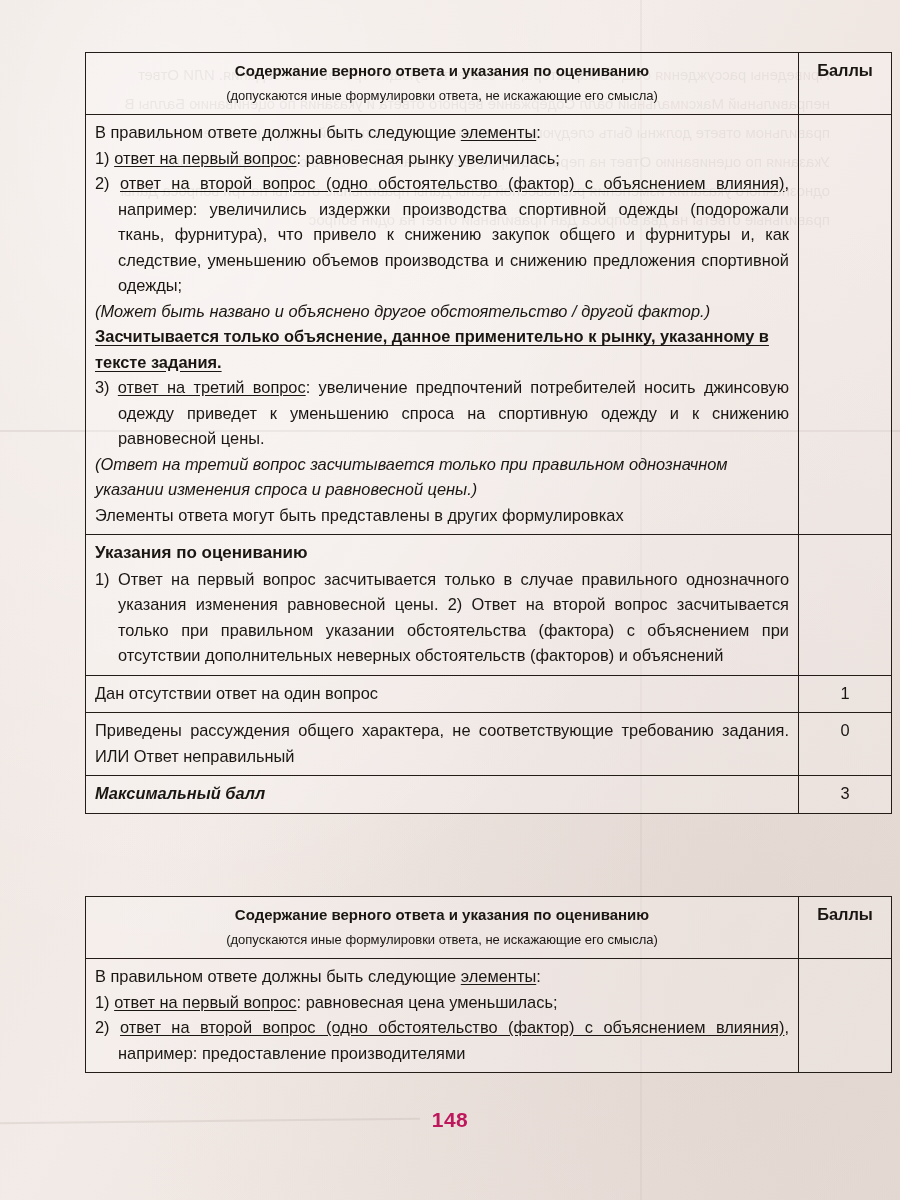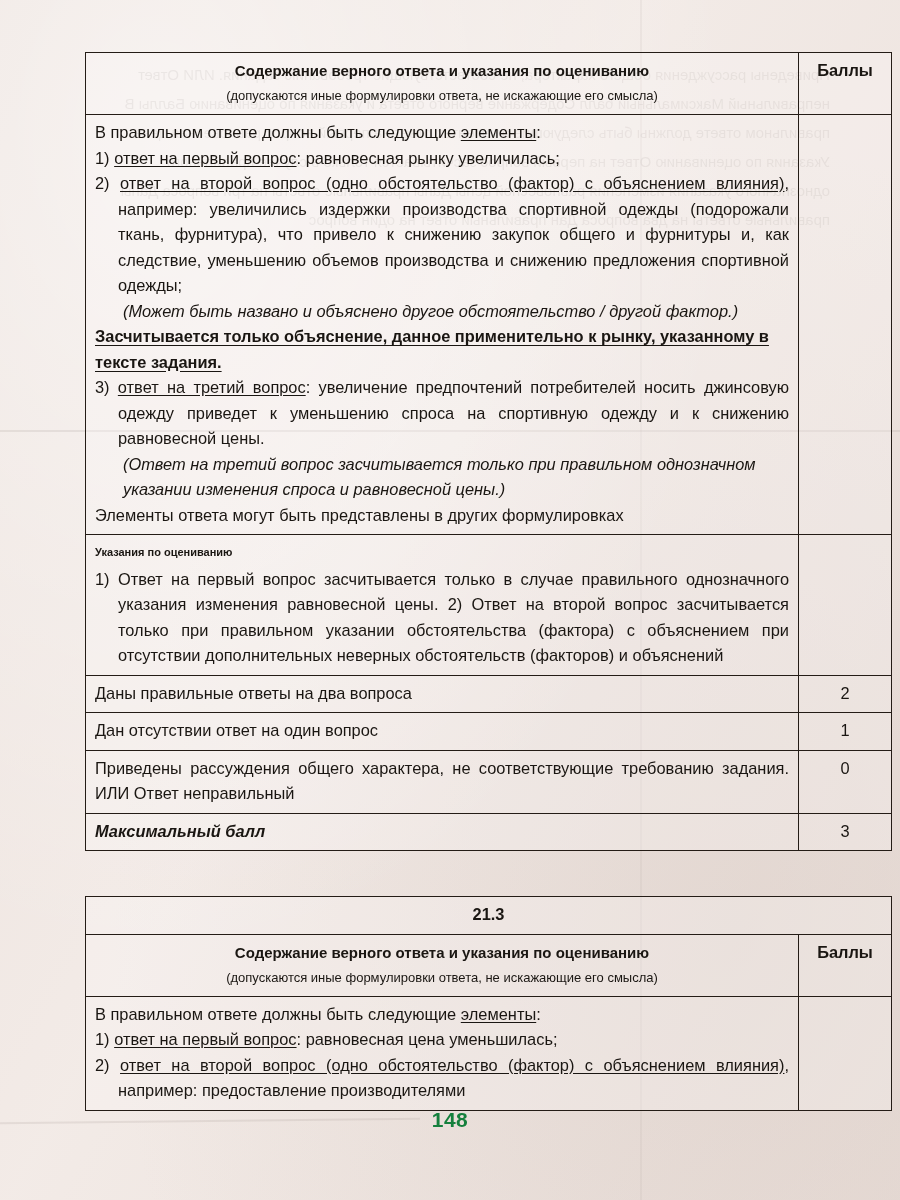--- a/index.html
+++ b/index.html
@@ -112,43 +112,43 @@
     font-weight: bold;
   }
 
   
   .p { margin: 0; }
   .hang {
     padding-left: 23px;
     text-indent: -23px;
   }
   .u { text-decoration: underline; text-underline-offset: 2px; }
-  .i { font-style: italic; margin-left: 28px; }
+  .i { font-style: italic; }
   .biu {
     font-weight: bold;
     text-decoration: underline;
     text-underline-offset: 3px;
   }
   .sect-head {
     font-weight: bold;
-    font-size: 11px;
+    font-size: 17px;
     margin: 0 0 1px 0;
   }
   .justify { text-align: justify; }
 
   .page-number {
     position: absolute;
     z-index: 3;
     left: 0;
     right: 0;
     top: 1108px;
     text-align: center;
     font-weight: bold;
     font-size: 21px;
-    color: #15803d;
+    color: #be185d;
     letter-spacing: 0.5px;
   }
 
   
   .streak {
     position: absolute;
     z-index: 1;
     background: rgba(150,135,128,0.16);
     pointer-events: none;
   }
@@ -215,24 +215,20 @@
 
       <tr>
         <td>
           <p class="sect-head">Указания по оцениванию</p>
           <p class="p hang justify">1) Ответ на первый вопрос засчитывается только в случае правильного однозначного указания изменения равновесной цены. 2) Ответ на второй вопрос засчитывается только при правильном указании обстоятельства (фактора) с объяснением при отсутствии дополнительных неверных обстоятельств (факторов) и объяснений</p>
         </td>
         <td class="score"></td>
       </tr>
 
       <tr>
-        <td>Даны правильные ответы на два вопроса</td>
-        <td class="score">2</td>
-      </tr>
-      <tr>
         <td>Дан отсутствии ответ на один вопрос</td>
         <td class="score">1</td>
       </tr>
       <tr>
         <td class="justify">Приведены рассуждения общего характера, не соответствующие требованию задания. ИЛИ Ответ неправильный</td>
         <td class="score">0</td>
       </tr>
 
       <tr>
         <td class="maxrow">Максимальный балл</td>
@@ -241,23 +237,20 @@
     </tbody>
   </table>
 
   <table class="rubric" style="top:896px;">
     <colgroup>
         <col class="c-body">
         <col class="c-score">
       </colgroup>
     <tbody>
       <tr>
-        <td class="task-id" colspan="2">21.3</td>
-      </tr>
-      <tr>
         <td class="head-body">
           <span class="h1">Содержание верного ответа и указания по оцениванию</span>
           <span class="h2">(допускаются иные формулировки ответа, не искажающие его смысла)</span>
         </td>
         <td class="head-score">Баллы</td>
       </tr>
       <tr>
         <td>
           <p class="p">
             <span>В правильном ответе должны быть следующие </span><span class="u">элементы</span><span>:</span>

